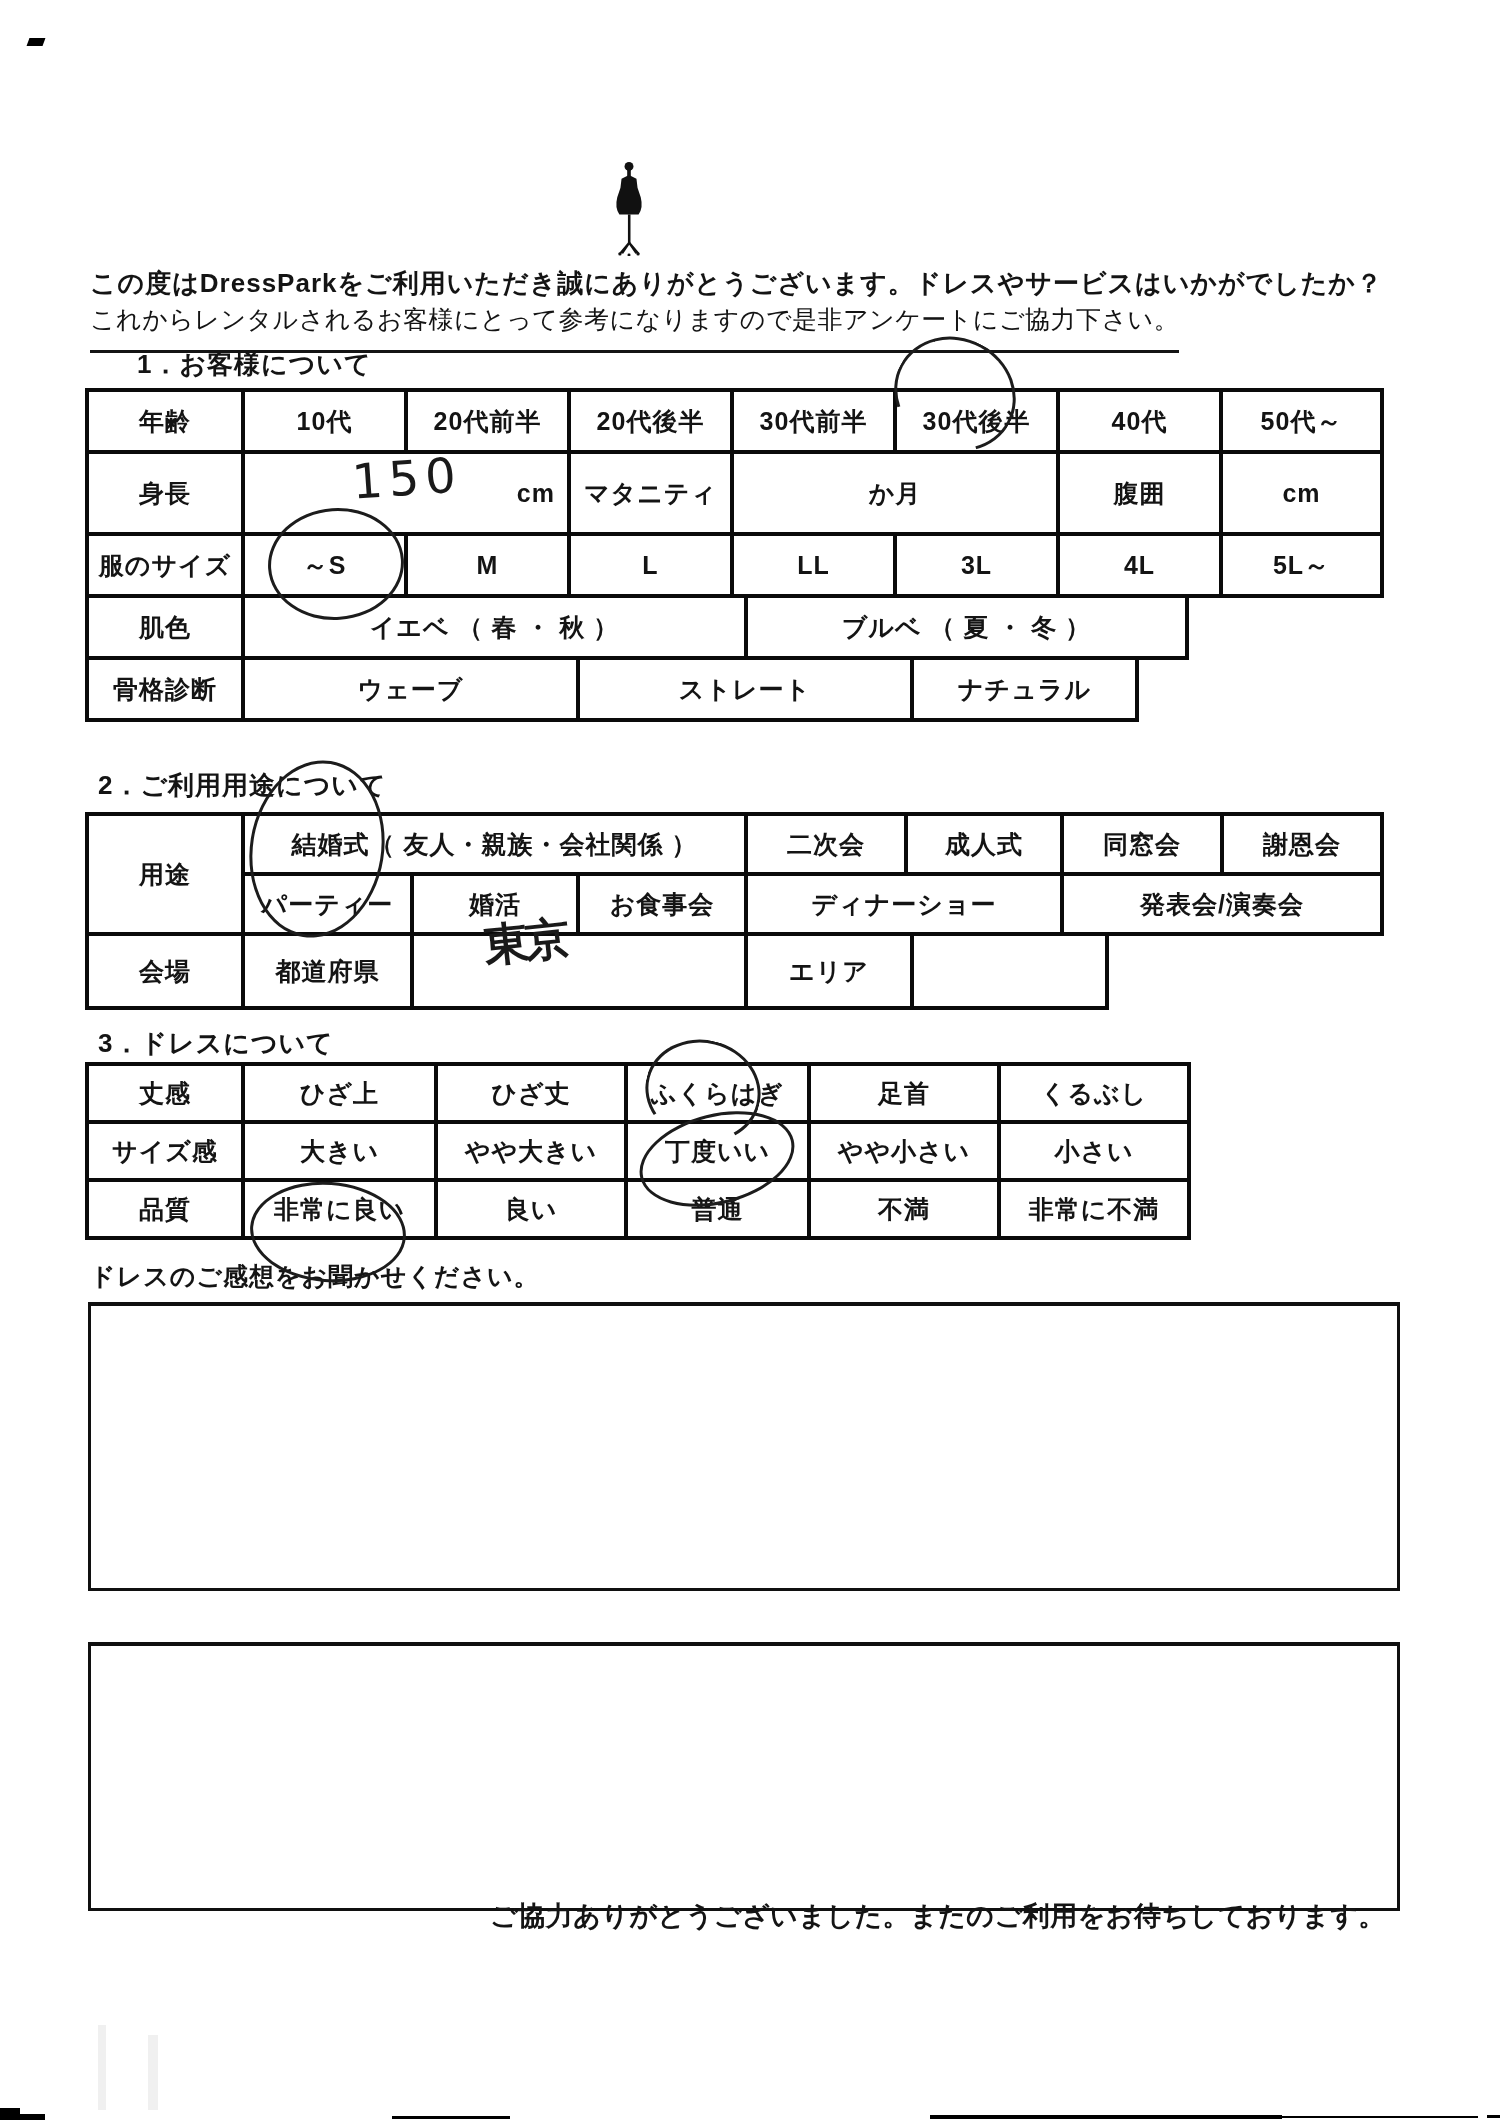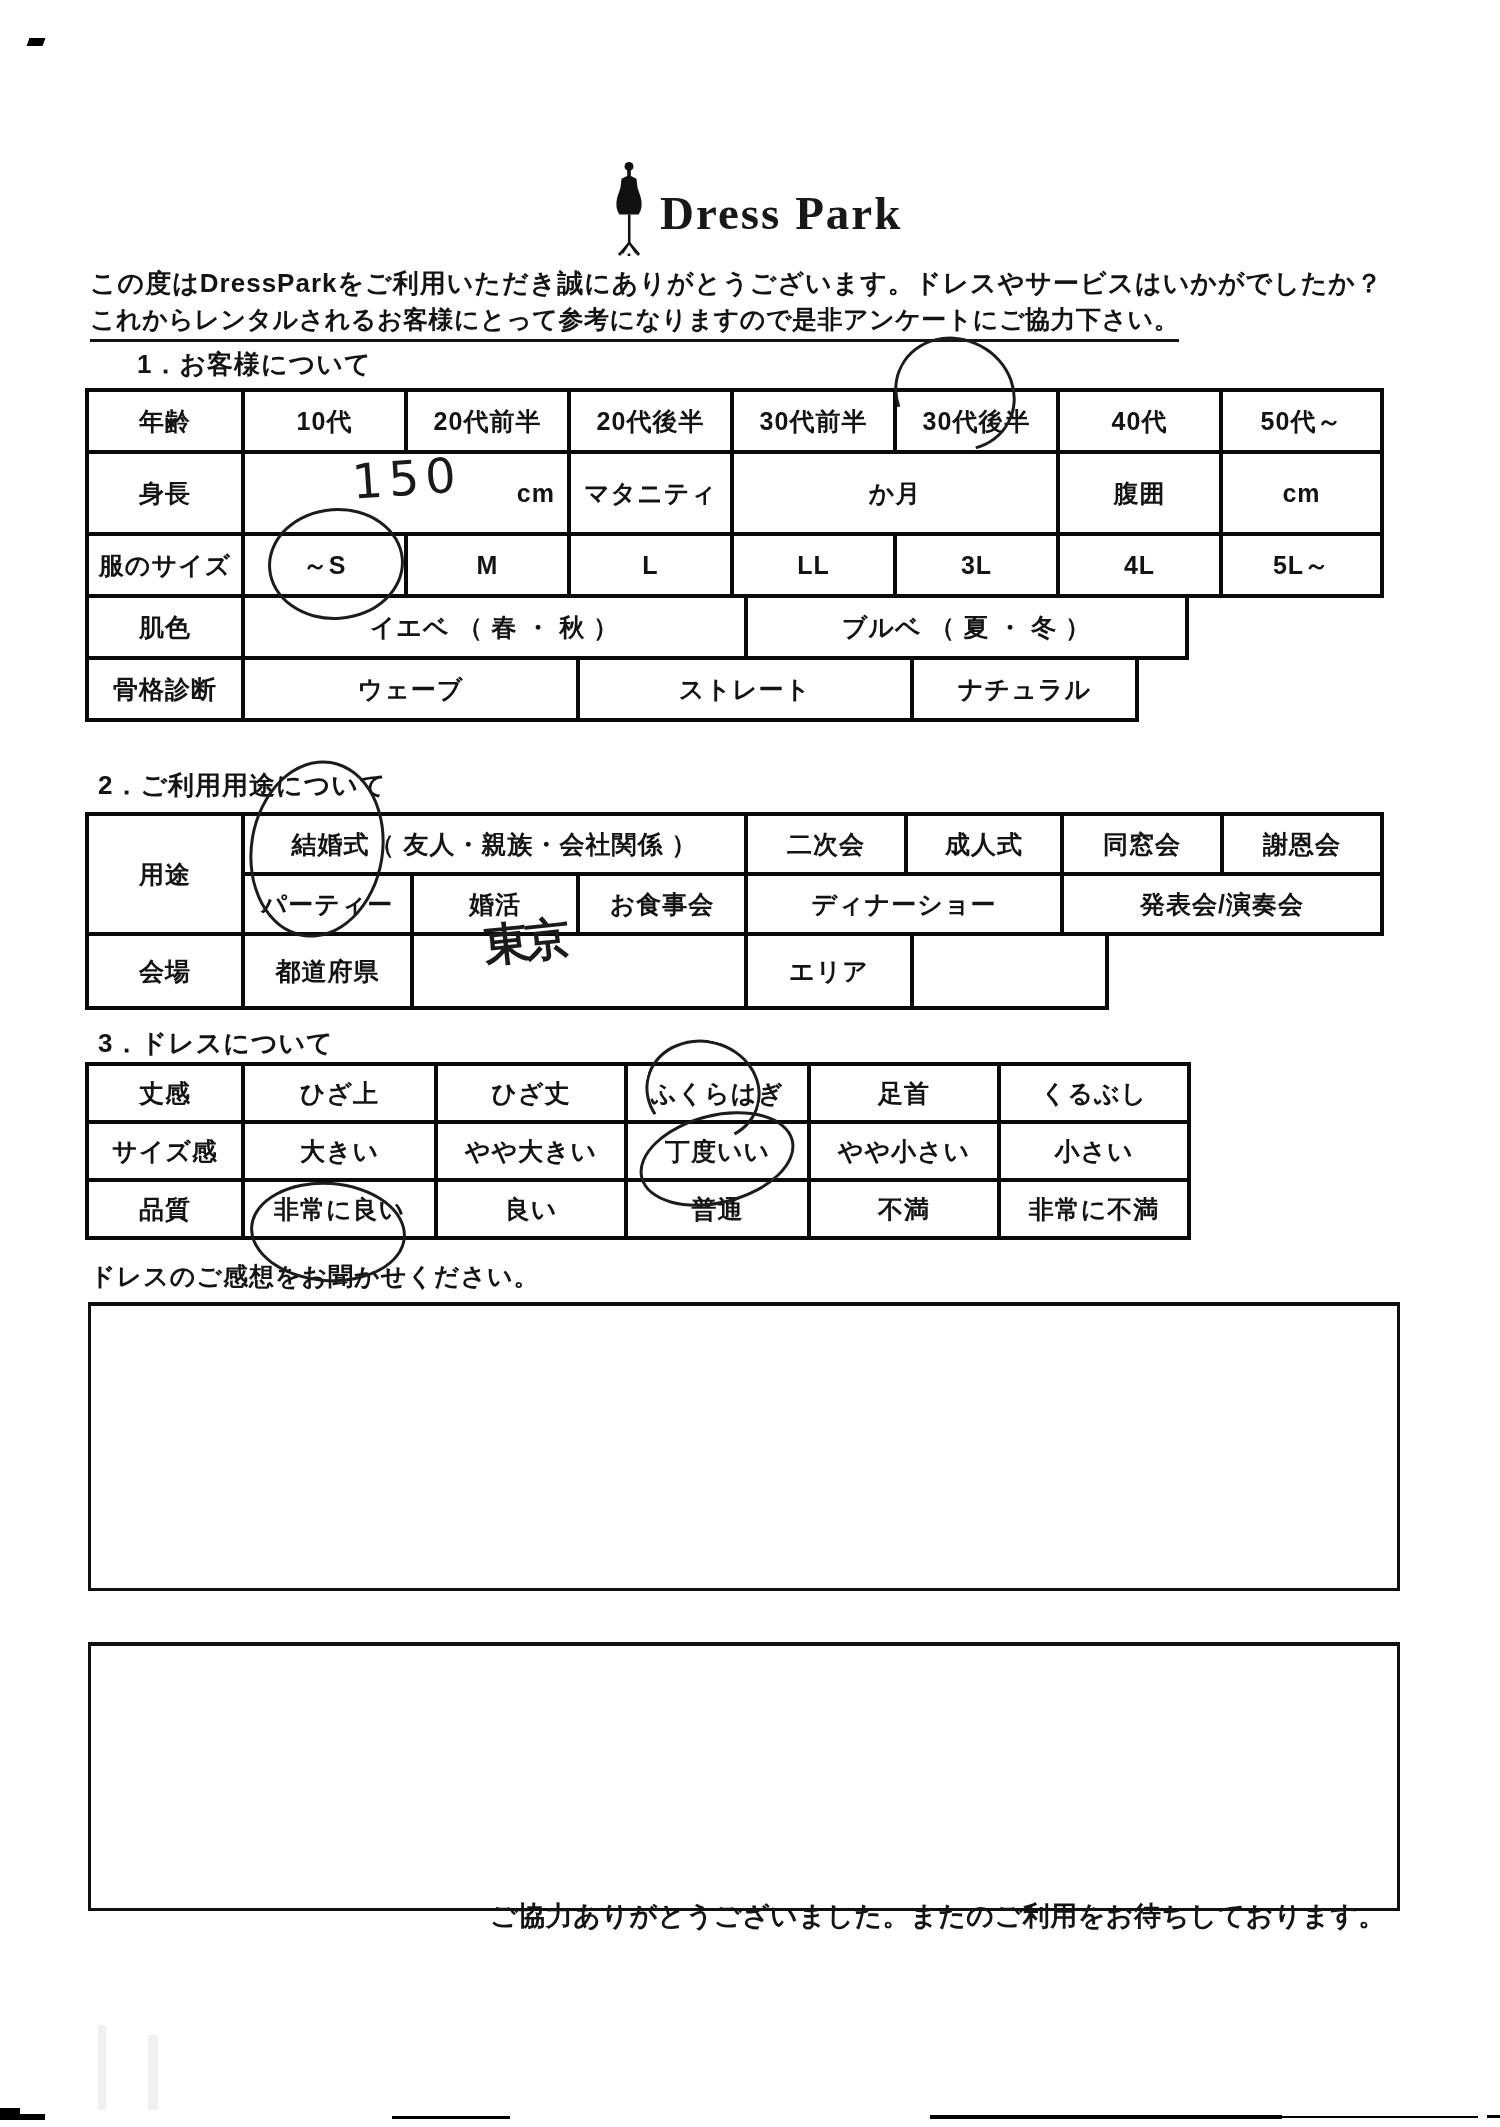--- a/index.html
+++ b/index.html
@@ -8,22 +8,22 @@
     font-family:"Liberation Sans",sans-serif;color:#141414;overflow:hidden;
   }
   
   .logo{position:absolute;top:160px;left:606px;display:flex;align-items:flex-end;gap:8px;}
   .logo svg{display:block;}
   .brand{font-family:"Liberation Serif",serif;font-size:47px;font-weight:700;
          letter-spacing:2px;color:#181818;padding-bottom:16px;}
   
   .abs{position:absolute;margin:0;}
   .intro1{top:266px;left:90px;font-size:26px;font-weight:700;letter-spacing:1px;}
-  .intro2{top:303px;left:90px;font-size:25px;font-weight:700;letter-spacing:0.5px;
-          border-bottom:3px solid #141414;padding-bottom:3px;}
+  .intro2{top:303px;left:90px;font-size:25px;font-weight:400;letter-spacing:0.5px;
+          border-bottom:3px solid #141414;padding-bottom:14px;}
   .sec-h{font-size:26px;font-weight:700;letter-spacing:1px;}
   .h1{top:347px;left:98px;margin-left:39px;}
   .h2{top:768px;left:98px;}
   .h3{top:1026px;left:98px;}
   .h4{top:1596px;left:92px;}
   .prompt{top:1260px;left:90px;font-size:25px;font-weight:700;letter-spacing:1px;}
   .closing{top:1898px;left:490px;font-size:27px;font-weight:600;letter-spacing:0.5px;}
   
   table{position:absolute;border-collapse:collapse;table-layout:fixed;}
   td,th{border:4px solid #0a0a0a;text-align:center;vertical-align:middle;
@@ -70,21 +70,20 @@
         <circle cx="20" cy="6" r="4.2"></circle>
         <rect x="18.3" y="9" width="3.4" height="6"></rect>
         <path d="M20 14 L27 17.5 L28 26 L31 35 Q33.5 45 29 51 L11 51 Q6.5 45 9 35 L12 26 L13 17.5 Z"></path>
         <rect x="19" y="51" width="2.4" height="27"></rect>
         <path d="M20.2 76 L11 87 L14.5 88 L20.2 79.5 L26 88 L29.5 87 Z"></path>
         <circle cx="11.5" cy="88" r="1.6"></circle>
           <circle cx="28.5" cy="88" r="1.6"></circle>
           <circle cx="20" cy="89" r="1.4"></circle>
       </svg>
     </span>
-    <span class="brand">Dress Park</span>
   </div>
 
   <p class="abs intro1">この度はDressParkをご利用いただき誠にありがとうございます。ドレスやサービスはいかがでしたか？</p>
   <p class="abs intro2">これからレンタルされるお客様にとって参考になりますので是非アンケートにご協力下さい。</p>
 
   <p class="abs sec-h h1">1．お客様について</p>
 
   <table class="t1">
     <colgroup>
         <col style="width:156px">

